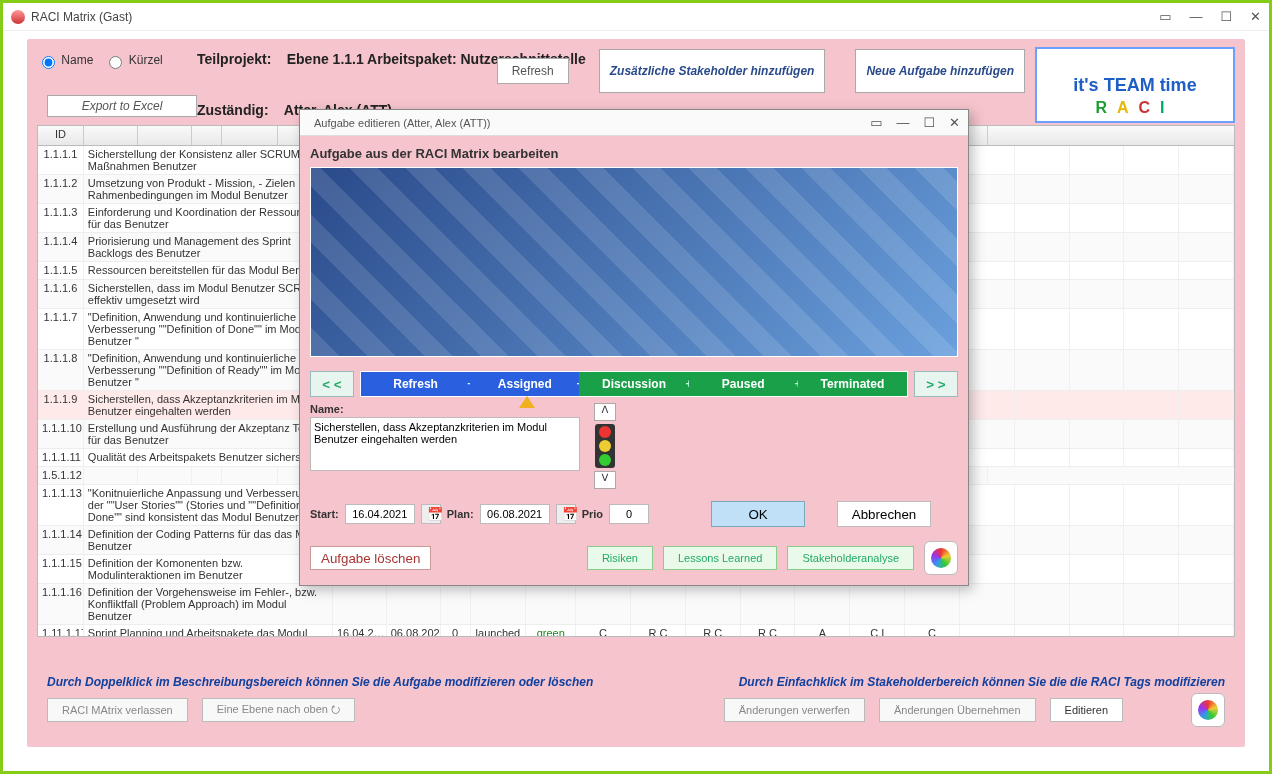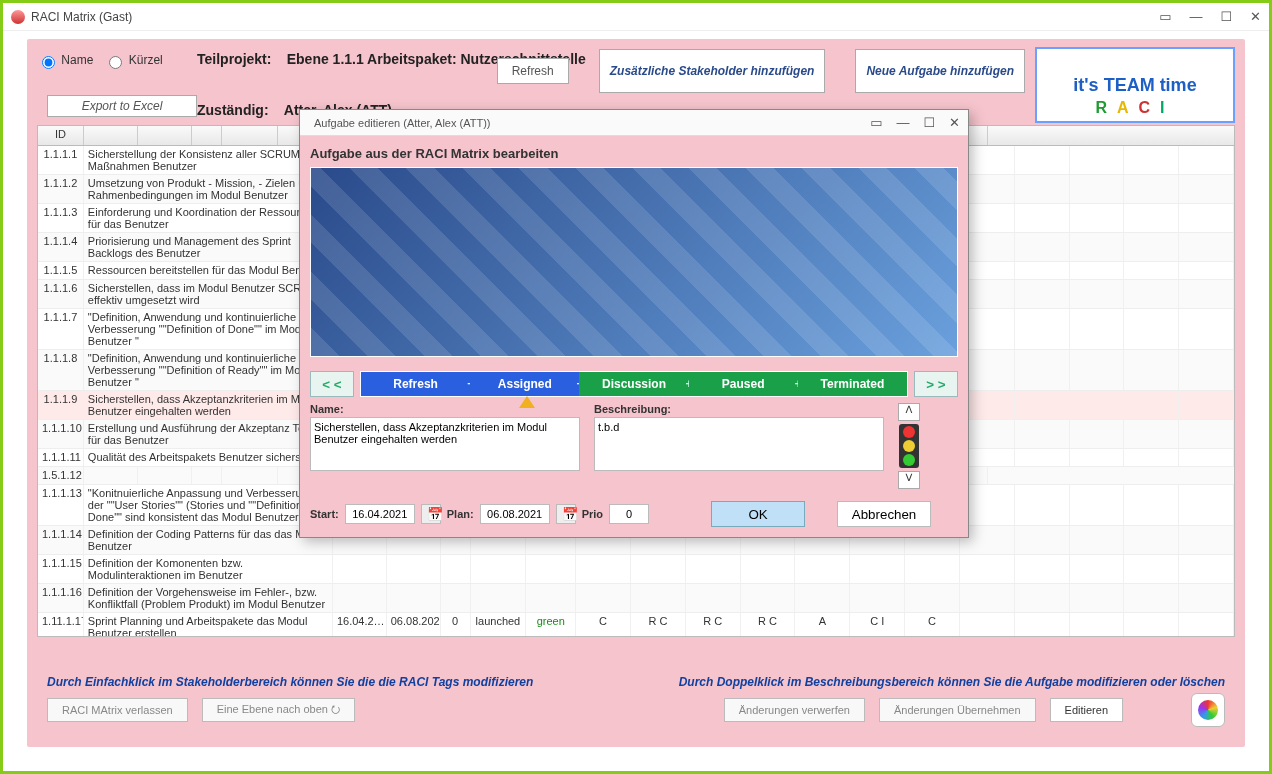--- a/index.html
+++ b/index.html
@@ -446,21 +446,21 @@
             <div class="gc c-raci" style="text-align:center"></div>
             <div class="gc c-raci" style="text-align:center"></div>
             <div class="gc c-raci" style="text-align:center"></div>
             <div class="gc c-raci" style="text-align:center"></div>
             <div class="gc c-raci" style="text-align:center"></div>
             <div class="gc c-raci" style="text-align:center"></div>
             <div class="gc c-raci" style="text-align:center"></div>
           </div>
           <div class="grow">
             <div class="gc c-id">1.1.1.16</div>
-            <div class="gc c-task">Definition der Vorgehensweise im Fehler-, bzw. Konfliktfall (Problem Produkt) im Modul Benutzer</div>
+            <div class="gc c-task">Definition der Vorgehensweise im Fehler-, bzw. Konfliktfall (Problem Approach) im Modul Benutzer</div>
             <div class="gc c-d1" style="text-align:center"></div>
             <div class="gc c-d2" style="text-align:center"></div>
             <div class="gc c-pr" style="text-align:center"></div>
             <div class="gc c-st" style="text-align:center"></div>
             <div class="gc c-col" style="text-align:center;color:#1a8a1a"></div>
             <div class="gc c-raci" style="text-align:center"></div>
             <div class="gc c-raci" style="text-align:center"></div>
             <div class="gc c-raci" style="text-align:center"></div>
             <div class="gc c-raci" style="text-align:center"></div>
             <div class="gc c-raci" style="text-align:center"></div>
@@ -490,22 +490,22 @@
             <div class="gc c-raci" style="text-align:center"></div>
             <div class="gc c-raci" style="text-align:center"></div>
             <div class="gc c-raci" style="text-align:center"></div>
             <div class="gc c-raci" style="text-align:center"></div>
             <div class="gc c-raci" style="text-align:center"></div>
           </div>
         </div>
     </div>
 
     <div class="hint">
+      <span>Durch Doppelklick im Beschreibungsbereich können Sie die Aufgabe modifizieren oder löschen</span>
       <span>Durch Einfachklick im Stakeholderbereich können Sie die die RACI Tags modifizieren</span>
-      <span>Durch Doppelklick im Beschreibungsbereich können Sie die Aufgabe modifizieren oder löschen</span>
     </div>
 
     <div class="footbtns">
       <button>RACI MAtrix verlassen</button>
       <button>Eine Ebene nach oben ⭮</button>
       <div class="spacer"></div>
       <button>Änderungen verwerfen</button>
       <button>Änderungen Übernehmen</button>
       <button class="edit">Editieren</button>
       <div style="width:40px"></div>
@@ -553,24 +553,20 @@
             </div>
           <div class="marker"></div>
         </div>
         <button class="nav">&gt; &gt;</button>
       </div>
       <div class="formrow">
         <div class="formcol">
           <label>Name:</label>
           <textarea style="">Sicherstellen, dass Akzeptanzkriterien im Modul Benutzer eingehalten werden</textarea>
         </div>
-        <div class="formcol">
-          <label>Beschreibung:</label>
-          <textarea style="width: 290px;">t.b.d</textarea>
-        </div>
         <div class="traffic">
           <div class="arrow">ᐱ</div>
           <div class="tl">
             <div class="lamp l-r"></div>
             <div class="lamp l-y"></div>
             <div class="lamp l-g"></div>
           </div>
           <div class="arrow">ᐯ</div>
         </div>
       </div>
@@ -581,15 +577,25 @@
         <b>Plan:</b>
         <input value="06.08.2021" style="">
         <button class="cal">📅</button>
         <b>Prio</b>
         <input style="width: 40px;" value="0">
         <div style="width:50px"></div>
         <button class="ok">OK</button>
         <div style="width:20px"></div>
         <button class="cancel">Abbrechen</button>
       </div>
+      <div class="bottomrow">
+        <button class="del">Aufgabe löschen</button>
+        <div class="sp"></div>
+        <button class="gbtn">Risiken</button>
+        <button class="gbtn">Lessons Learned</button>
+        <button class="gbtn">Stakeholderanalyse</button>
+        <div class="round">
+            <div class="swirl"></div>
+          </div>
+      </div>
     </div>
   </div>
 </div>
 
 </body></html>

